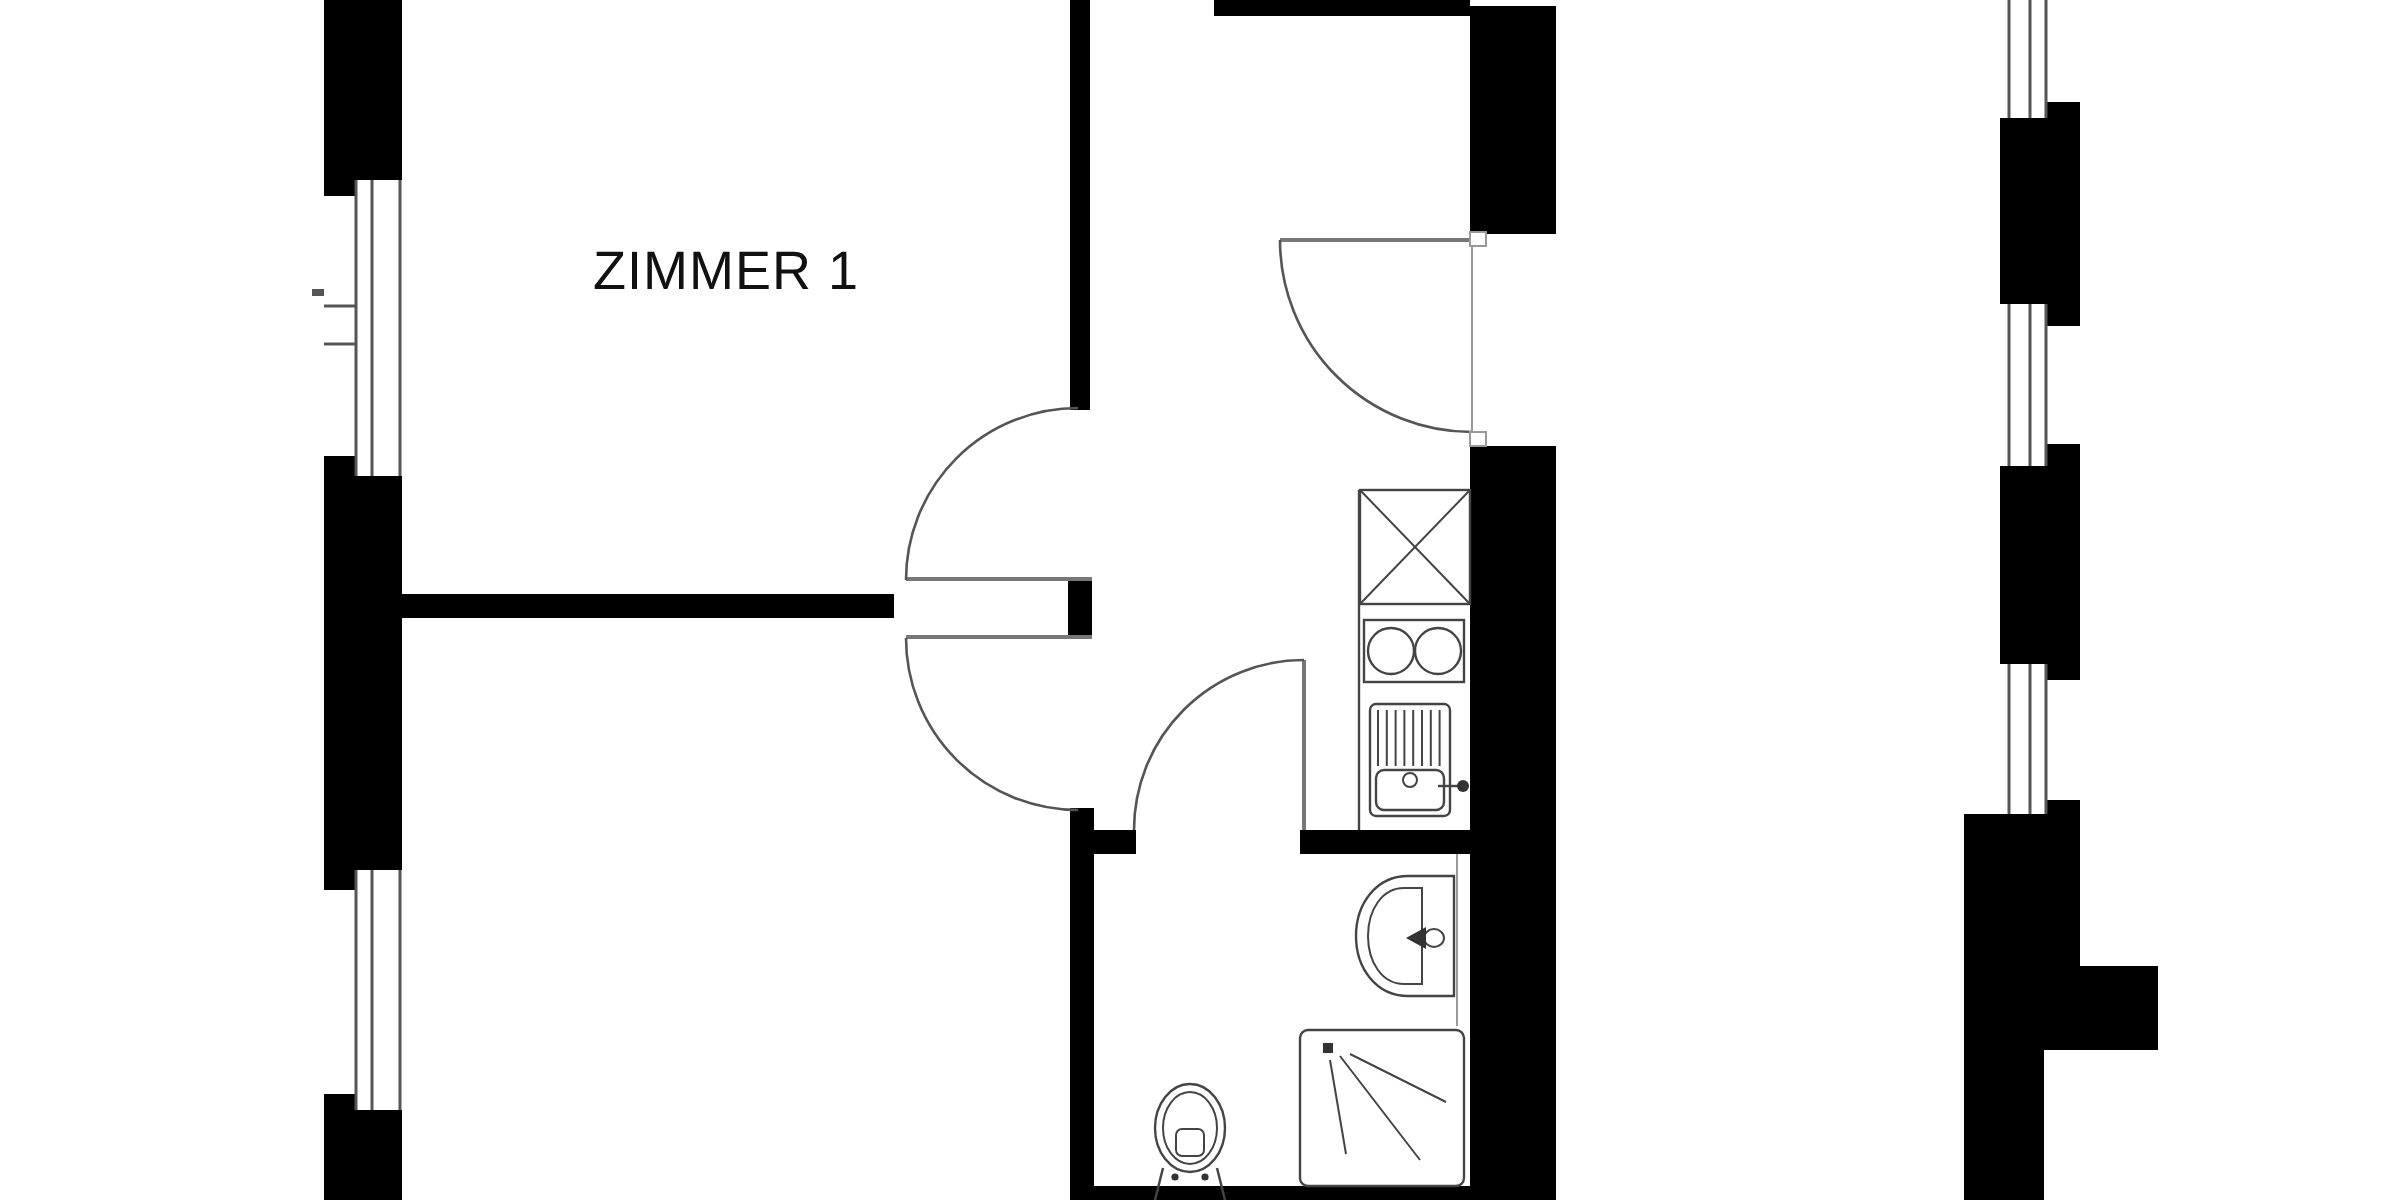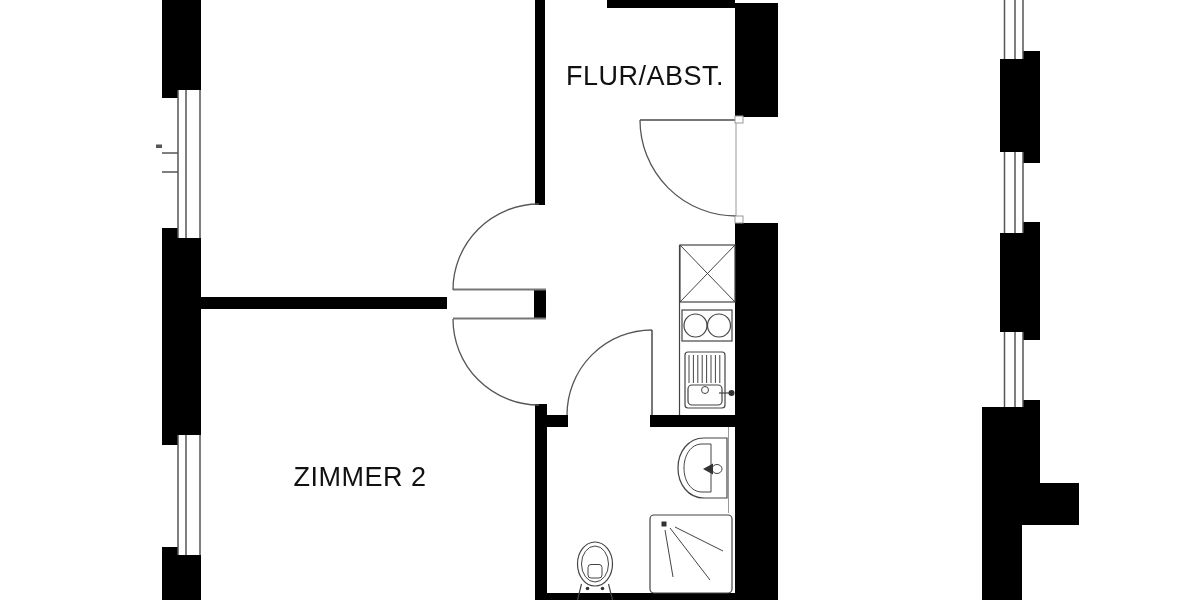--- a/index.html
+++ b/index.html
@@ -151,15 +151,14 @@
       <line class="ln" x1="581.5" y1="584" x2="577.5" y2="600"></line>
       <line class="ln" x1="608.5" y1="584" x2="612.5" y2="600"></line>
       <ellipse class="ln fixfill" cx="595" cy="564" rx="17.5" ry="22"></ellipse>
       <ellipse class="ln-thin" cx="595" cy="564" rx="13.5" ry="18"></ellipse>
       <rect class="ln-thin fixfill" x="588" y="564.5" width="14" height="13.5" rx="3"></rect>
       <circle class="dark" cx="587.5" cy="588.5" r="1.8"></circle>
       <circle class="dark" cx="602.5" cy="588.5" r="1.8"></circle>
     </g>
   </svg>
 
-  <div class="room-label" style="left:645px;top:76px;">FLUR/ABST.</div>
-  <div class="room-label" style="left:360px;top:477px;">ZIMMER 2</div>
+  <div class="room-label" style="left:363px;top:136px;">ZIMMER 1</div>
 </div>
 
 </body></html>

